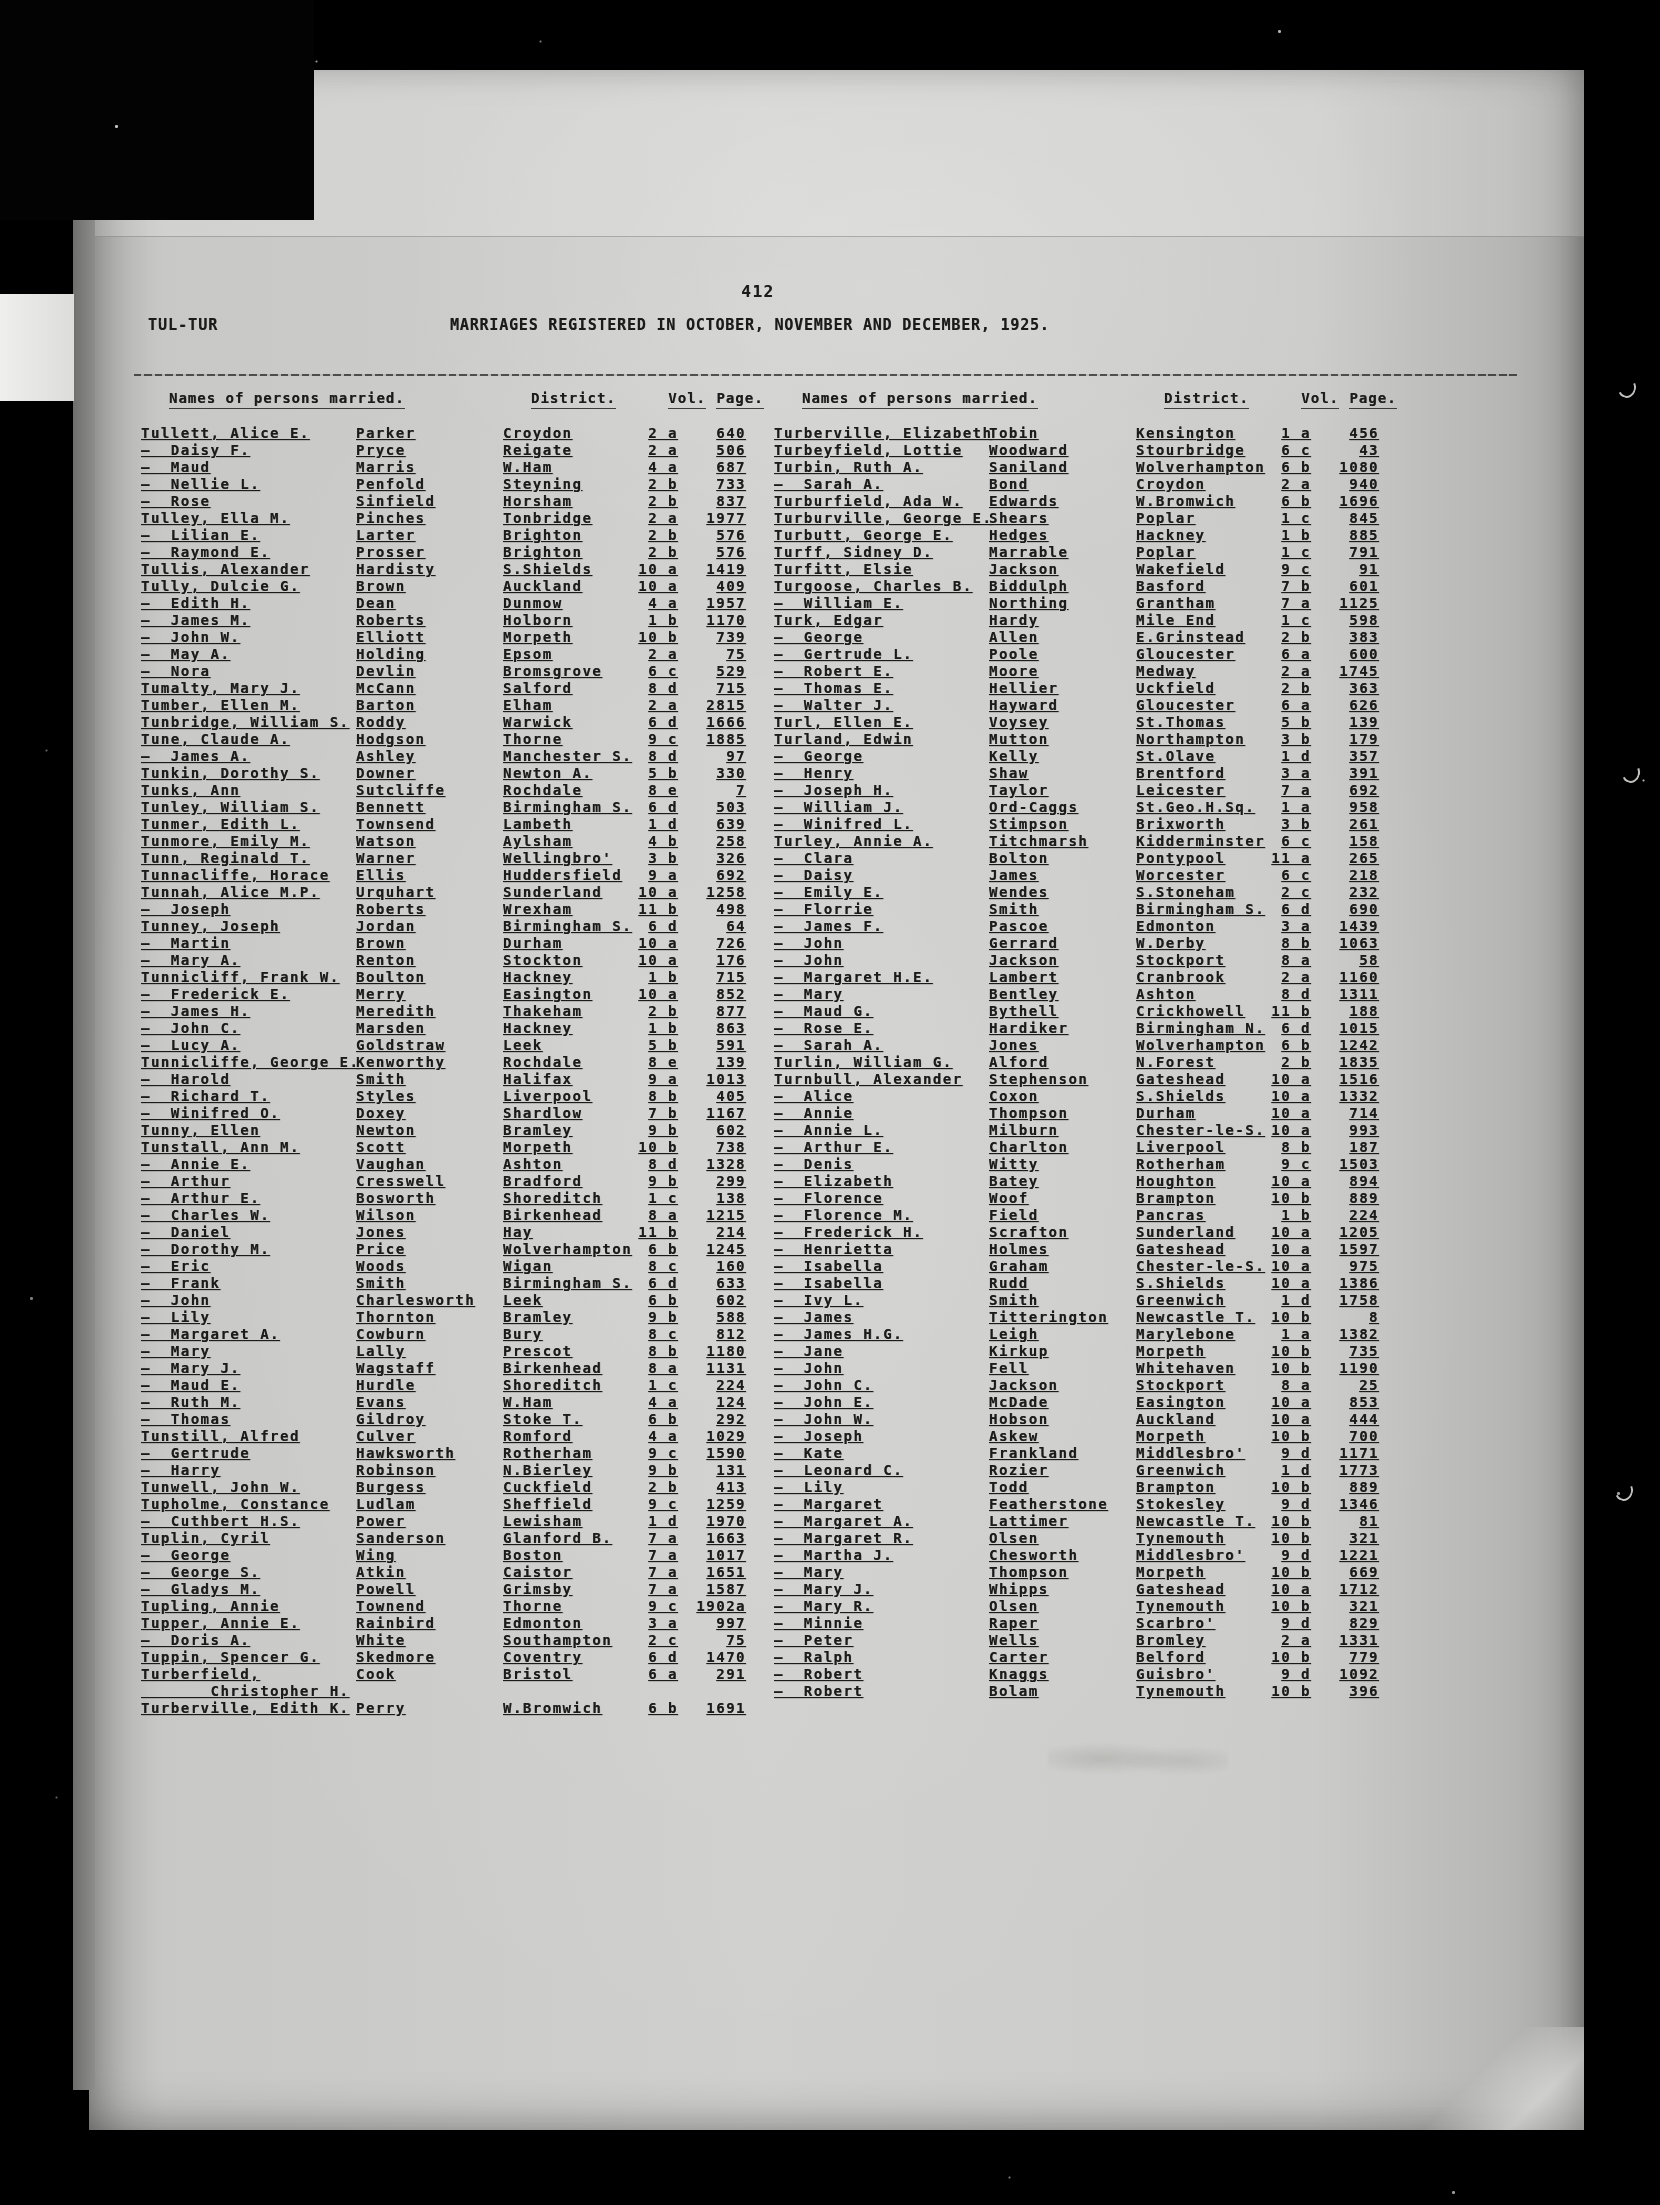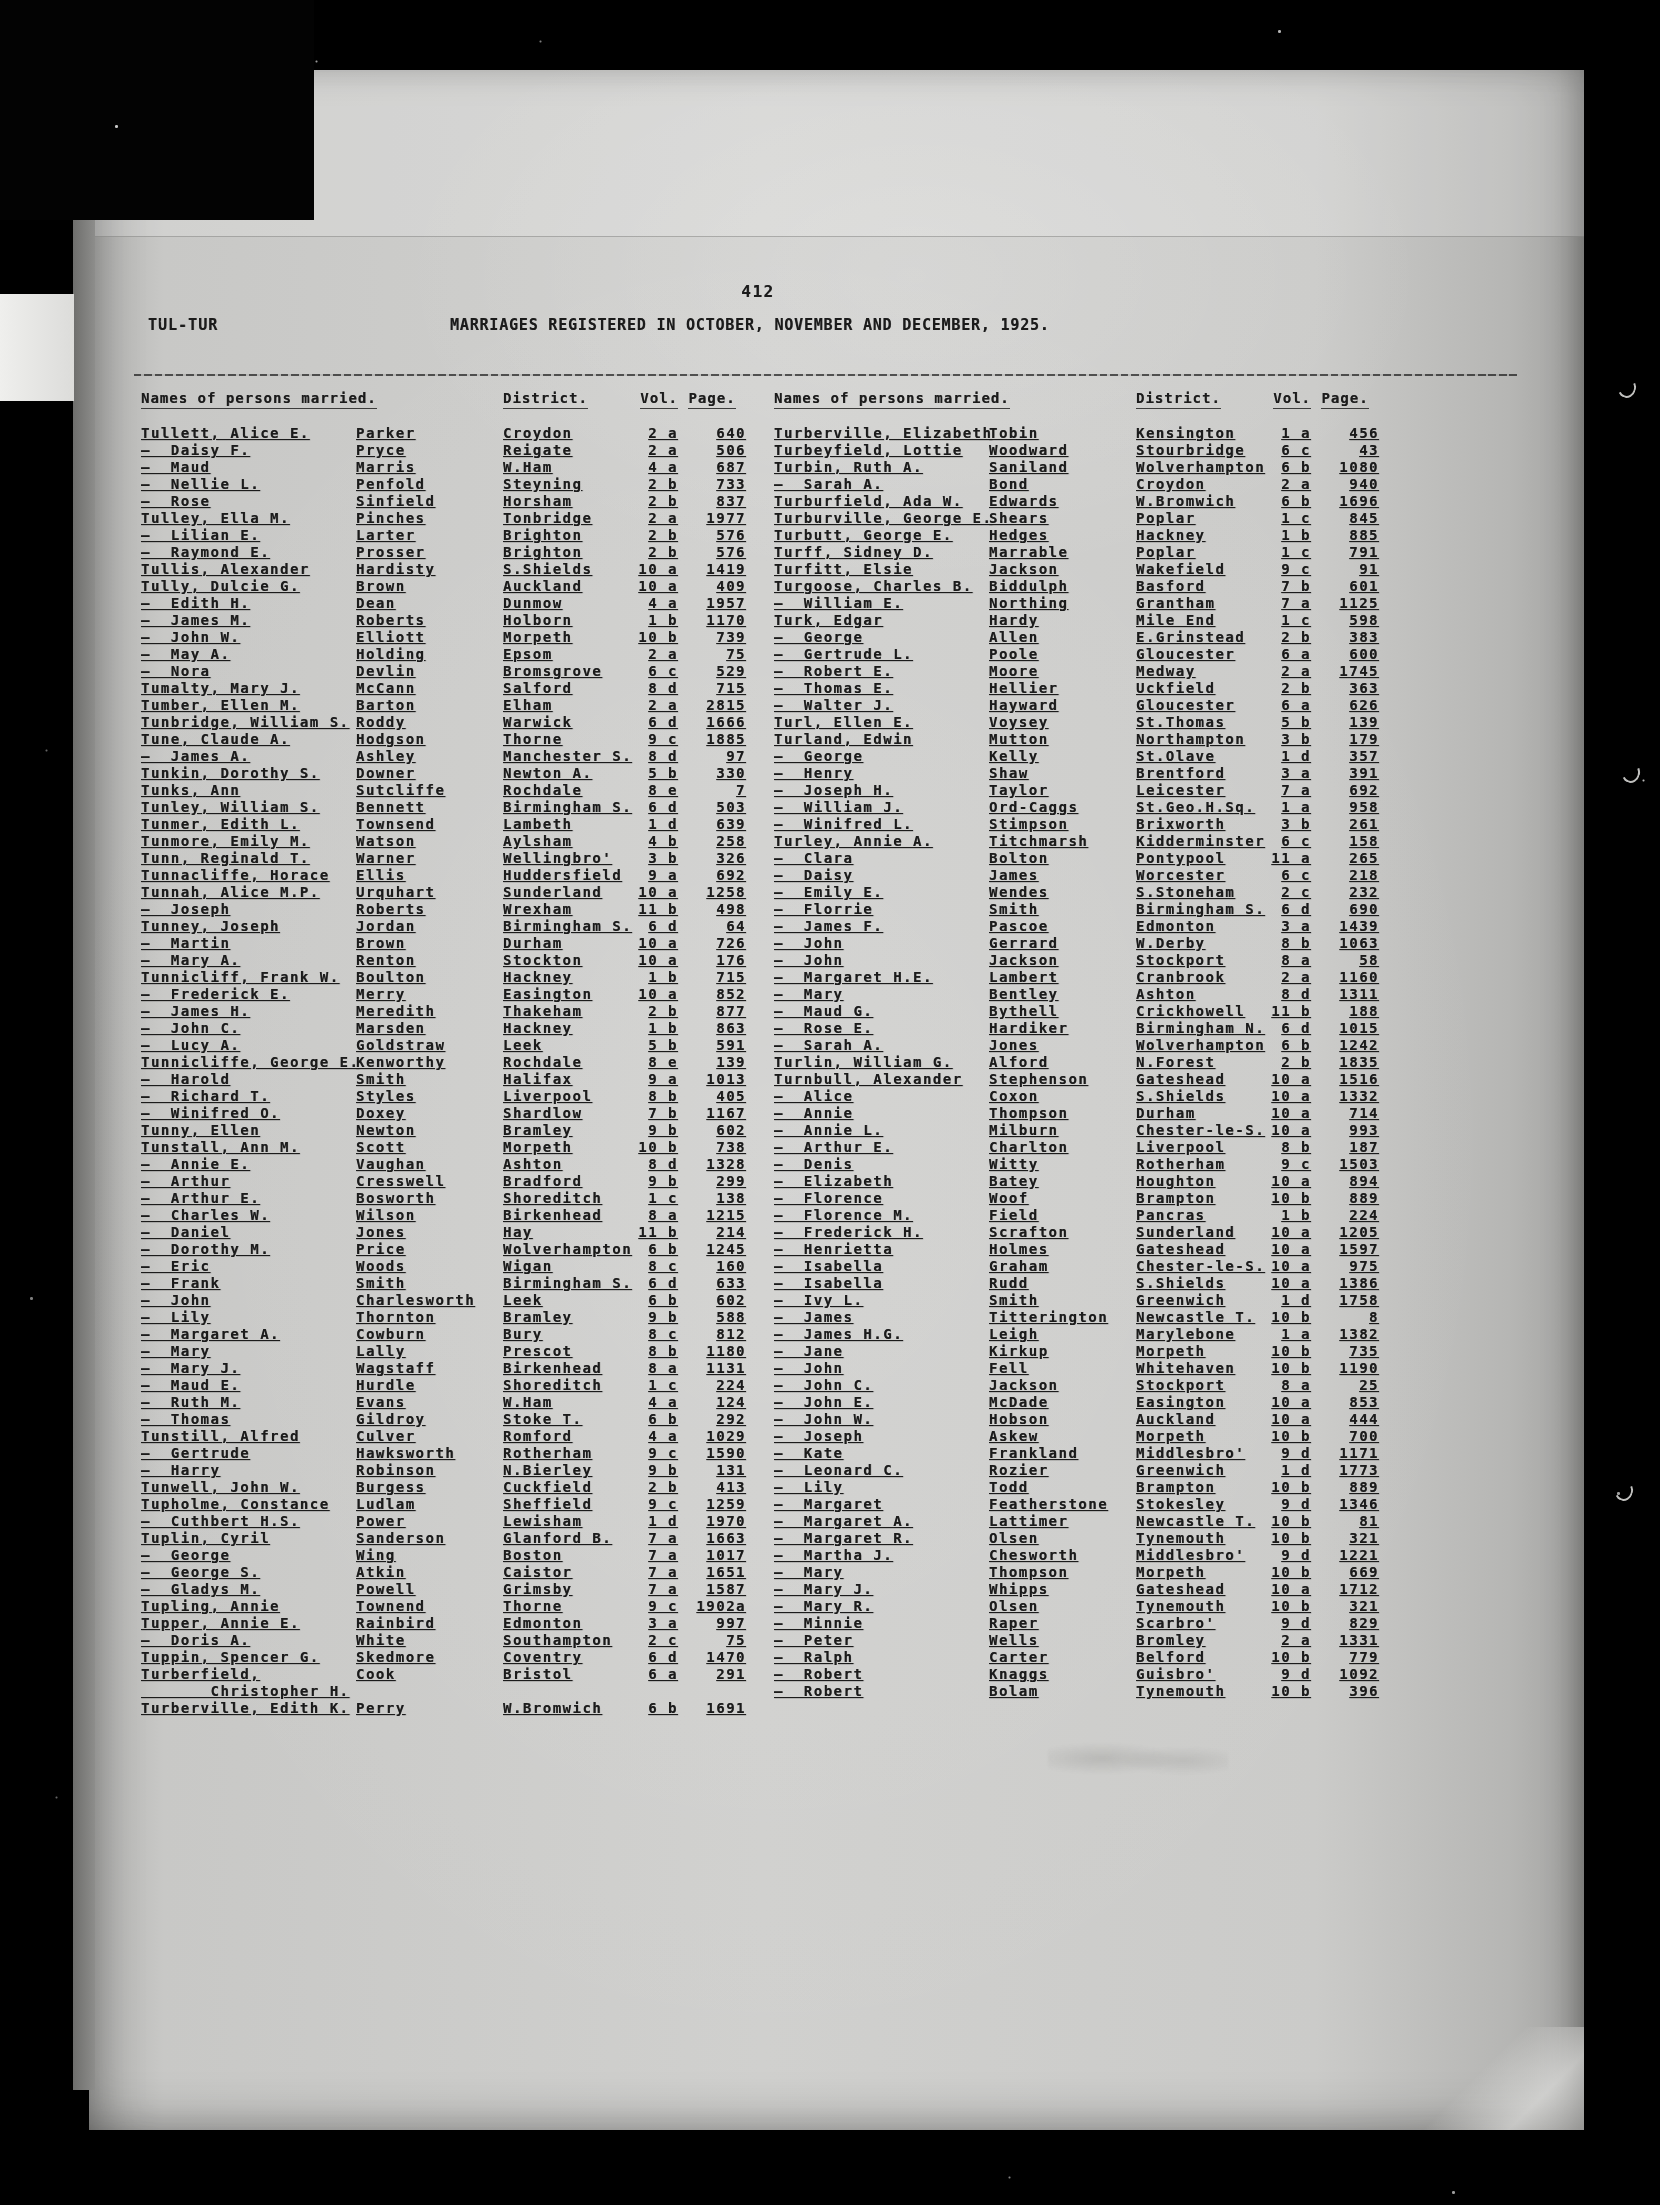--- a/index.html
+++ b/index.html
@@ -31,21 +31,21 @@
   .page-number{position:absolute;left:718px;top:282px;width:80px;text-align:center;
         font-size:16px;letter-spacing:1.5px;}
   .range-label{position:absolute;left:148px;top:316px;font-size:15px;letter-spacing:1px;}
   .doc-title{position:absolute;left:450px;top:316px;font-size:15px;letter-spacing:0.8px;white-space:pre;text-align:right;}
 
   .top-rule{position:absolute;left:134px;top:374px;width:1383px;height:1.5px;opacity:.85;
         background:repeating-linear-gradient(90deg,rgba(18,18,18,.8) 0 7.5px,rgba(18,18,18,.12) 7.5px 10.5px);}
 
   .col-headers{position:absolute;top:390px;display:flex;font-size:14px;letter-spacing:1px;}
   .col-headers .u{border-bottom:1.5px solid rgba(22,22,22,.8);padding-bottom:1.5px;}
-  .hc-names{width:362px;flex:none;white-space:pre;}
+  .hc-names{width:362px;flex:none;white-space:pre;margin-left:28px;}
   .hc-dist{width:125px;flex:none;white-space:pre;}
   .hc-vol{width:50px;flex:none;text-align:right;white-space:pre;}
   .hc-page{width:68px;flex:none;text-align:center;white-space:pre;}
 
   .col{position:absolute;top:425px;font-size:14px;letter-spacing:1.5px;text-decoration:underline;}
   .row{display:flex;height:17px;align-items:baseline;}
   .c-name{width:215px;flex:none;white-space:pre;}
   .c-sp{width:147px;flex:none;white-space:pre;}
   .c-dist{width:125px;flex:none;white-space:pre;}
   .c-vol{width:50px;flex:none;text-align:right;white-space:pre;}

